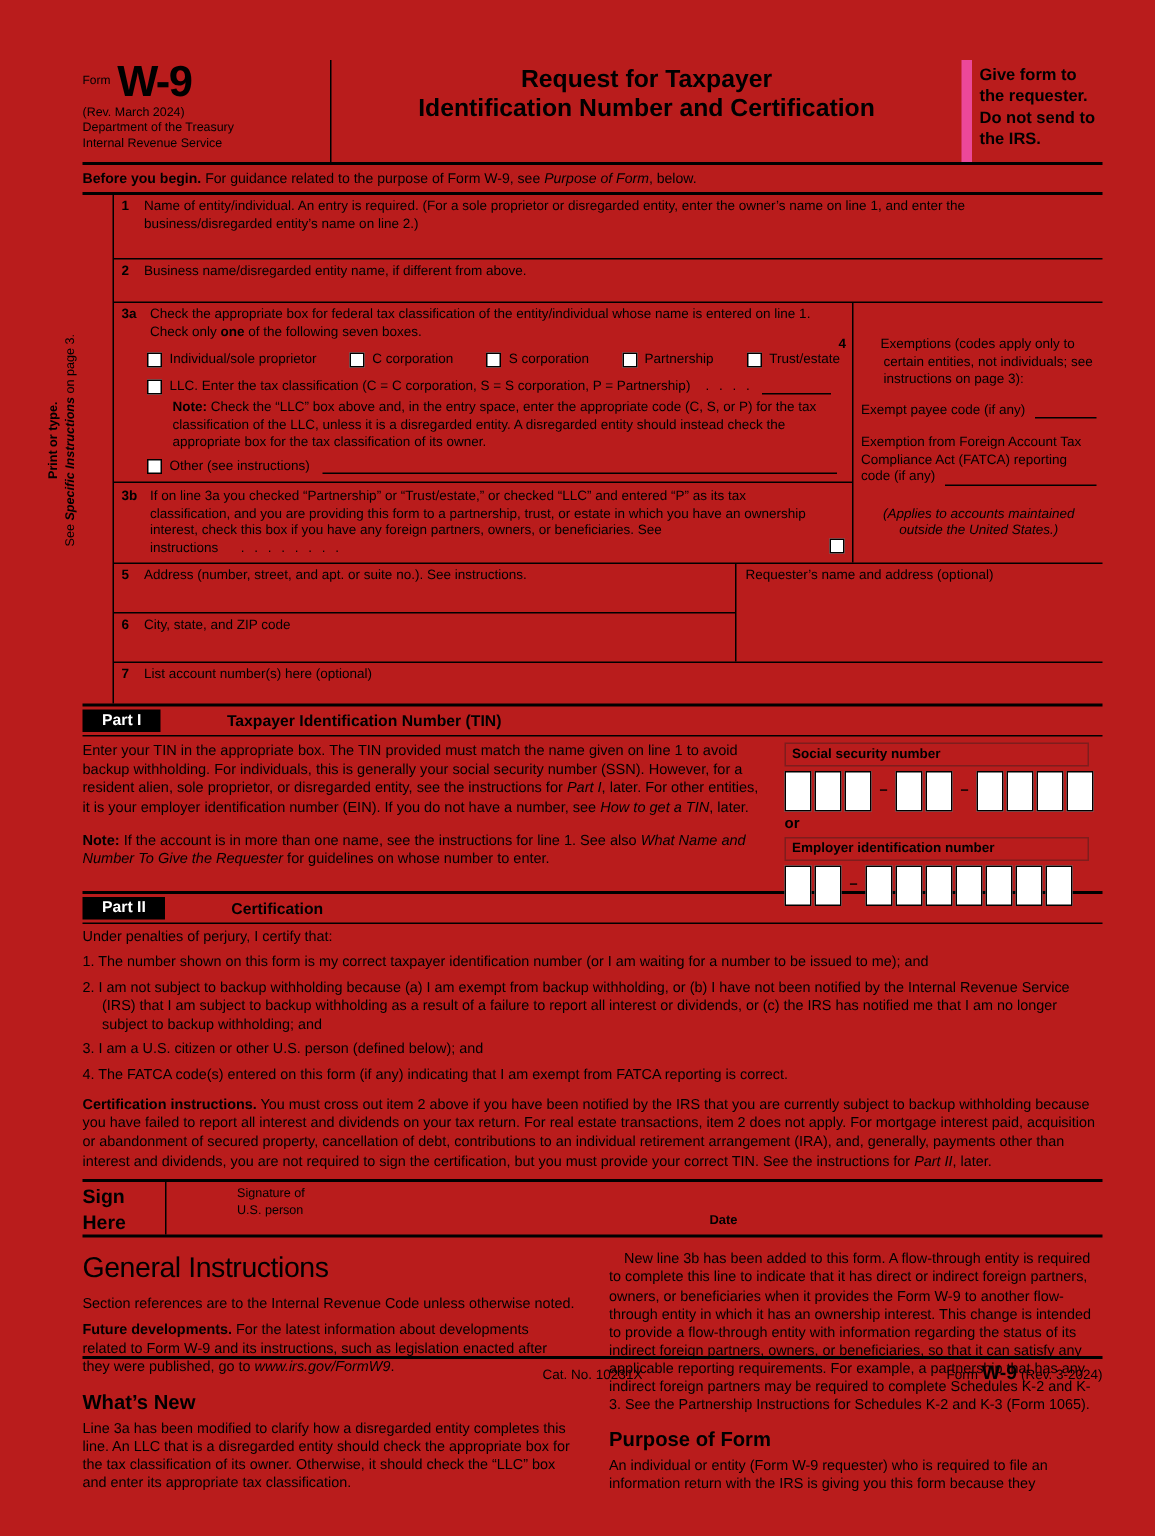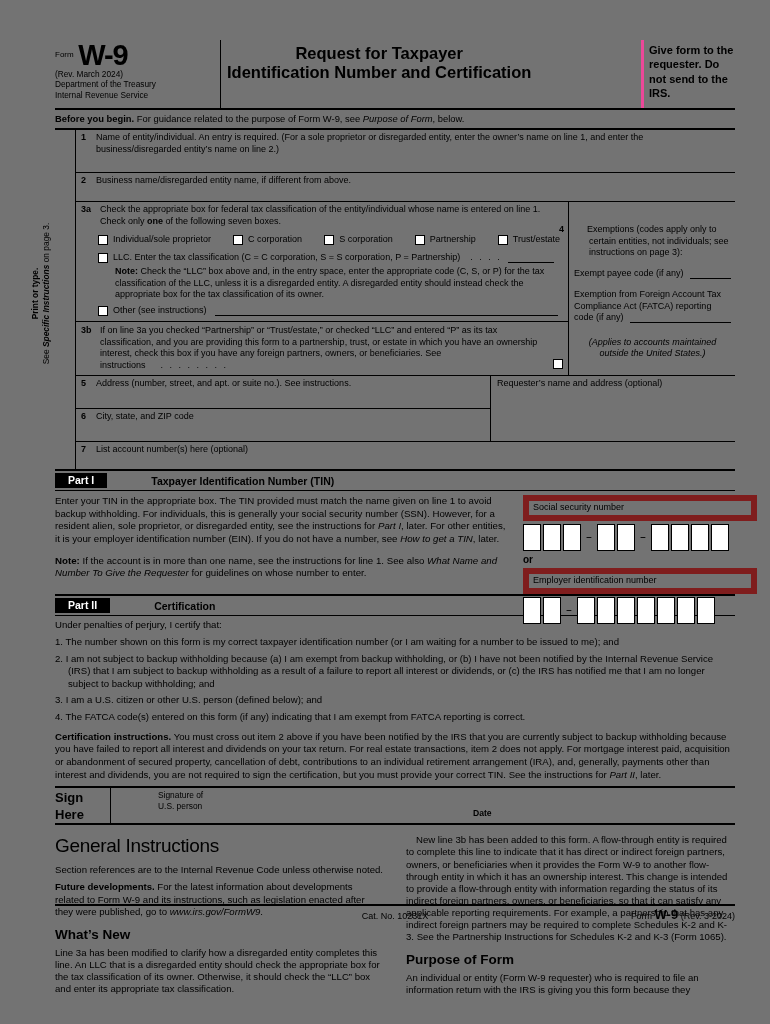--- a/index.html
+++ b/index.html
@@ -1,38 +1,38 @@
 <!DOCTYPE html>
 <html><head>
 <meta charset="utf-8">
 <style>
   * { margin:0; padding:0; box-sizing:border-box; }
   html,body { background:#e8e8e8; }
   .page {
     position:relative; width:770px; height:1024px; margin:0 auto;
-    background:#737373; color:#000;
+    background:#b91c1c; color:#000;
     font-family:"Liberation Sans","DejaVu Sans",sans-serif;
     overflow:hidden;
   }
   .content { position:absolute; left:55px; top:40px; width:680px; }
 
   .rt-b { font-weight:bold; }
   .rt-i { font-style:italic; }
   .rt-bi { font-weight:bold; font-style:italic; }
 
   
   .hdr { display:flex; border-bottom:2px solid #000; min-height:70px; }
   .hdr-left { width:166px; border-right:1px solid #000; padding:2px 4px 2px 0; }
   .form-word { font-size:8px; vertical-align:8px; }
   .form-number { font-size:29px; font-weight:bold; letter-spacing:-1px; line-height:0.9; }
   .hdr-small { font-size:8.3px; line-height:1.25; }
-  .hdr-center { flex:1; text-align:center; padding:4px 6px 2px; display:flex; flex-direction:row; justify-content:space-between; }
+  .hdr-center { flex:1; text-align:center; padding:4px 6px 2px; display:flex; flex-direction:column; justify-content:space-between; }
   .hdr-title { font-size:16.5px; font-weight:bold; line-height:1.18; }
   .hdr-goto { font-size:9.3px; padding-bottom:3px; }
-  .hdr-right { width:94px; border-left:3px solid #ec4899; padding:3px 0 0 5px; font-size:11px; font-weight:bold; line-height:1.3; }
+  .hdr-right { width:94px; border-left:7px solid #ec4899; padding:3px 0 0 5px; font-size:11px; font-weight:bold; line-height:1.3; }
 
   
   .byb { font-size:9.4px; padding:3px 0 4px; border-bottom:2px solid #000; }
 
   
   .side-label {
     position:absolute; left:30px; top:400px; width:213px;
     transform:rotate(-90deg); transform-origin:0 0;
     text-align:center; font-size:8.4px; line-height:1.3;
   }
@@ -57,42 +57,42 @@
   .llc-line { display:flex; align-items:flex-end; margin:6px 0 0 17px; }
   .dots { letter-spacing:2px; white-space:nowrap; margin:0 6px 0 10px; }
   .fill-line { border-bottom:1px solid #000; height:11px; }
   .llc-entry { width:46px; flex:none; }
   .note-block { margin:3px 0 0 34px; }
   .other-line { display:flex; align-items:flex-end; margin:4px 0 2px 17px; }
   .other-entry { flex:1; margin-left:8px; margin-right:6px; }
   .r3b { position:relative; padding:3px 22px 4px 5px; display:flex; }
   .r3b .cb3b { position:absolute; right:5px; bottom:6px; margin:0; }
   .hang { padding-left:15px; text-indent:-15px; }
-  .exline { display:flex; margin-top:9px; }
+  .exline { display:flex; align-items:flex-end; margin-top:9px; }
   .exline .fill-line { flex:1; margin-left:6px; }
   .fatca { margin-top:10px; }
   .applies { margin-top:13px; text-align:center; font-style:italic; padding:0 6px; }
   .rows56 { display:flex; border-bottom:1px solid #000; }
   .rows56-left { width:415px; border-right:1px solid #000; }
   .r5 { min-height:33px; border-bottom:1px solid #000; }
   .r6 { min-height:32px; }
   .rows56-right { flex:1; padding:2px 4px 2px 6px; }
   .r7 { min-height:27px; }
 
   
   .part-hdr { border-top:2px solid #000; border-bottom:1px solid #000; display:flex; align-items:center; padding:2px 0; }
   .part-tag { background:#000; color:#fff; font-weight:bold; font-size:10.5px; padding:1px 13px 2px; flex:none; }
   .part-title { font-weight:bold; font-size:10.5px; margin-left:44px; }
 
   
   .p1-body { position:relative; padding:4px 0 6px; min-height:103px; font-size:9.7px; line-height:1.3; }
   .p1-text { width:452px; }
   .p1-note { margin-top:9px; }
   .p1-right { position:absolute; right:0; top:4px; width:212px; }
-  .tin-label-box { border:6px solid #7f1d1d; font-weight:normal; font-size:9px; padding:1px 4px; width:234px; }
+  .tin-label-box { border:1px solid #7f1d1d; font-weight:bold; font-size:9px; padding:1px 4px; width:203px; }
   .tin-row { display:flex; align-items:center; margin-top:3px; }
   .tin-cell { width:18px; height:27px; border:1px solid #000; background:#fff; margin-right:2px; flex:none; }
   .tin-dash { width:12px; text-align:center; font-weight:bold; flex:none; margin-right:2px; }
   .or-word { font-weight:bold; font-size:10px; margin:2px 0; }
 
   
   .p2-body { padding:3px 0 5px; font-size:9.6px; line-height:1.32; }
   .p2-item { margin-top:4px; padding-left:13px; text-indent:-13px; }
   .p2-instr { margin-top:7px; }
 

